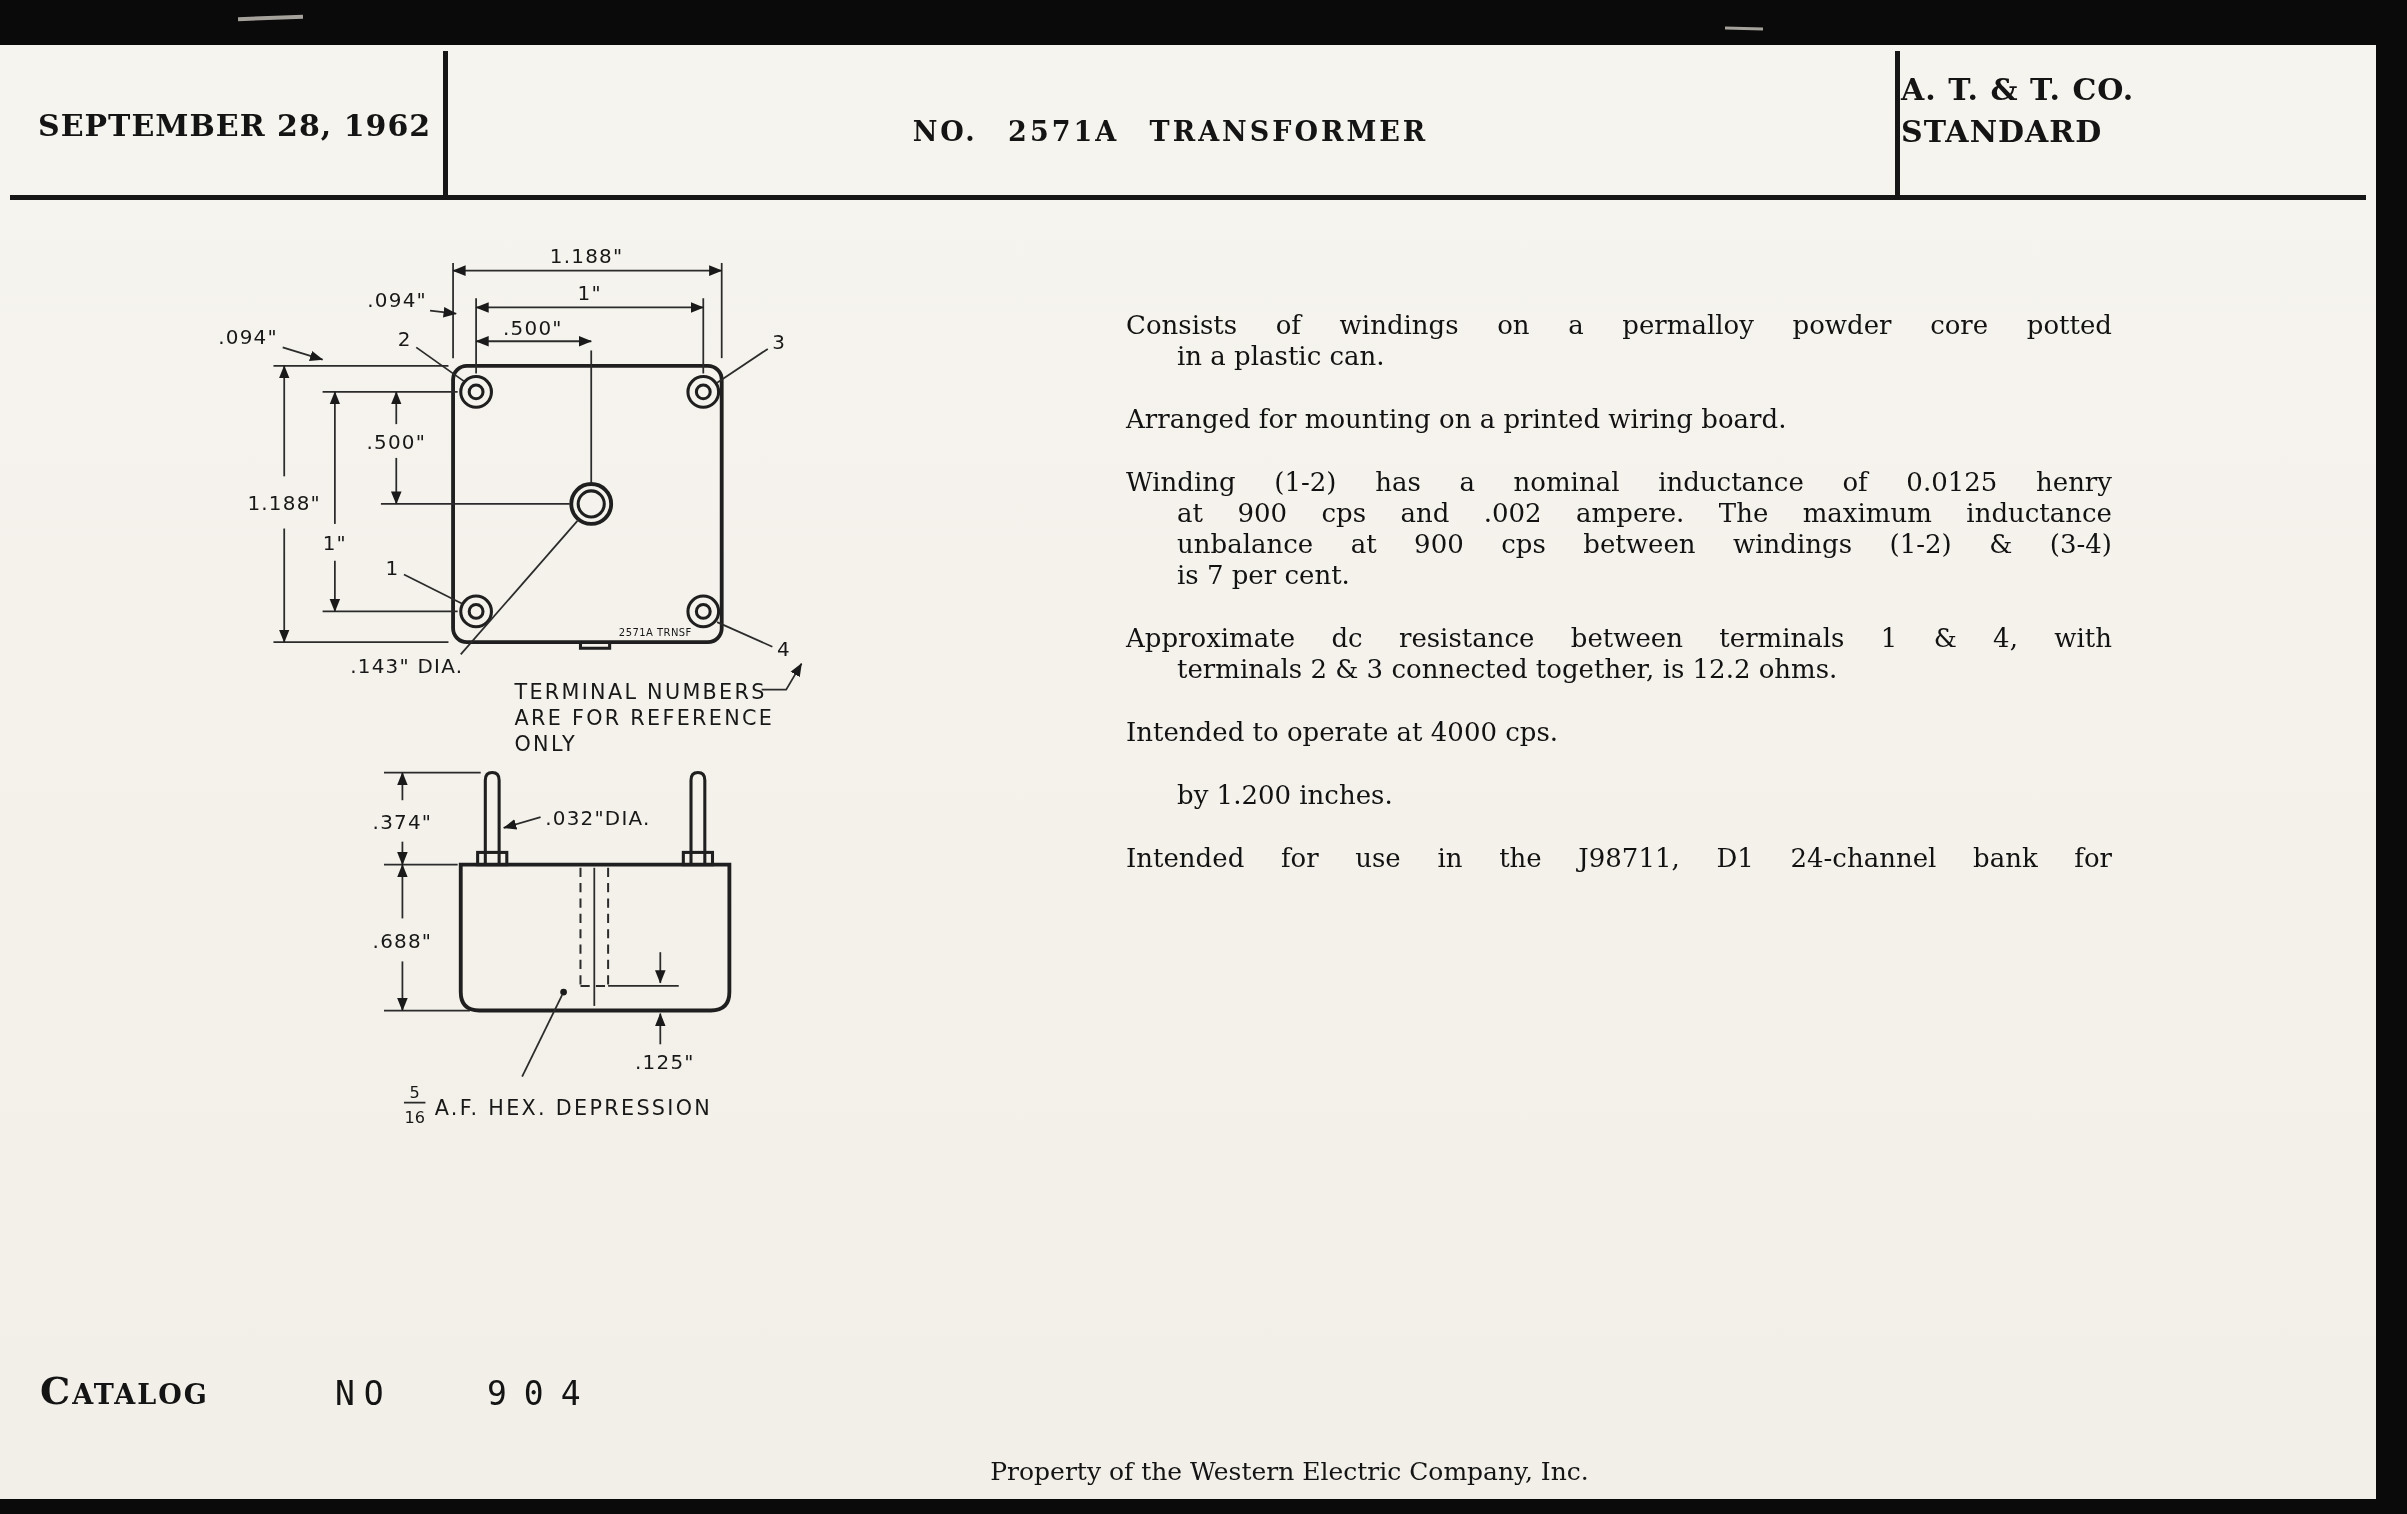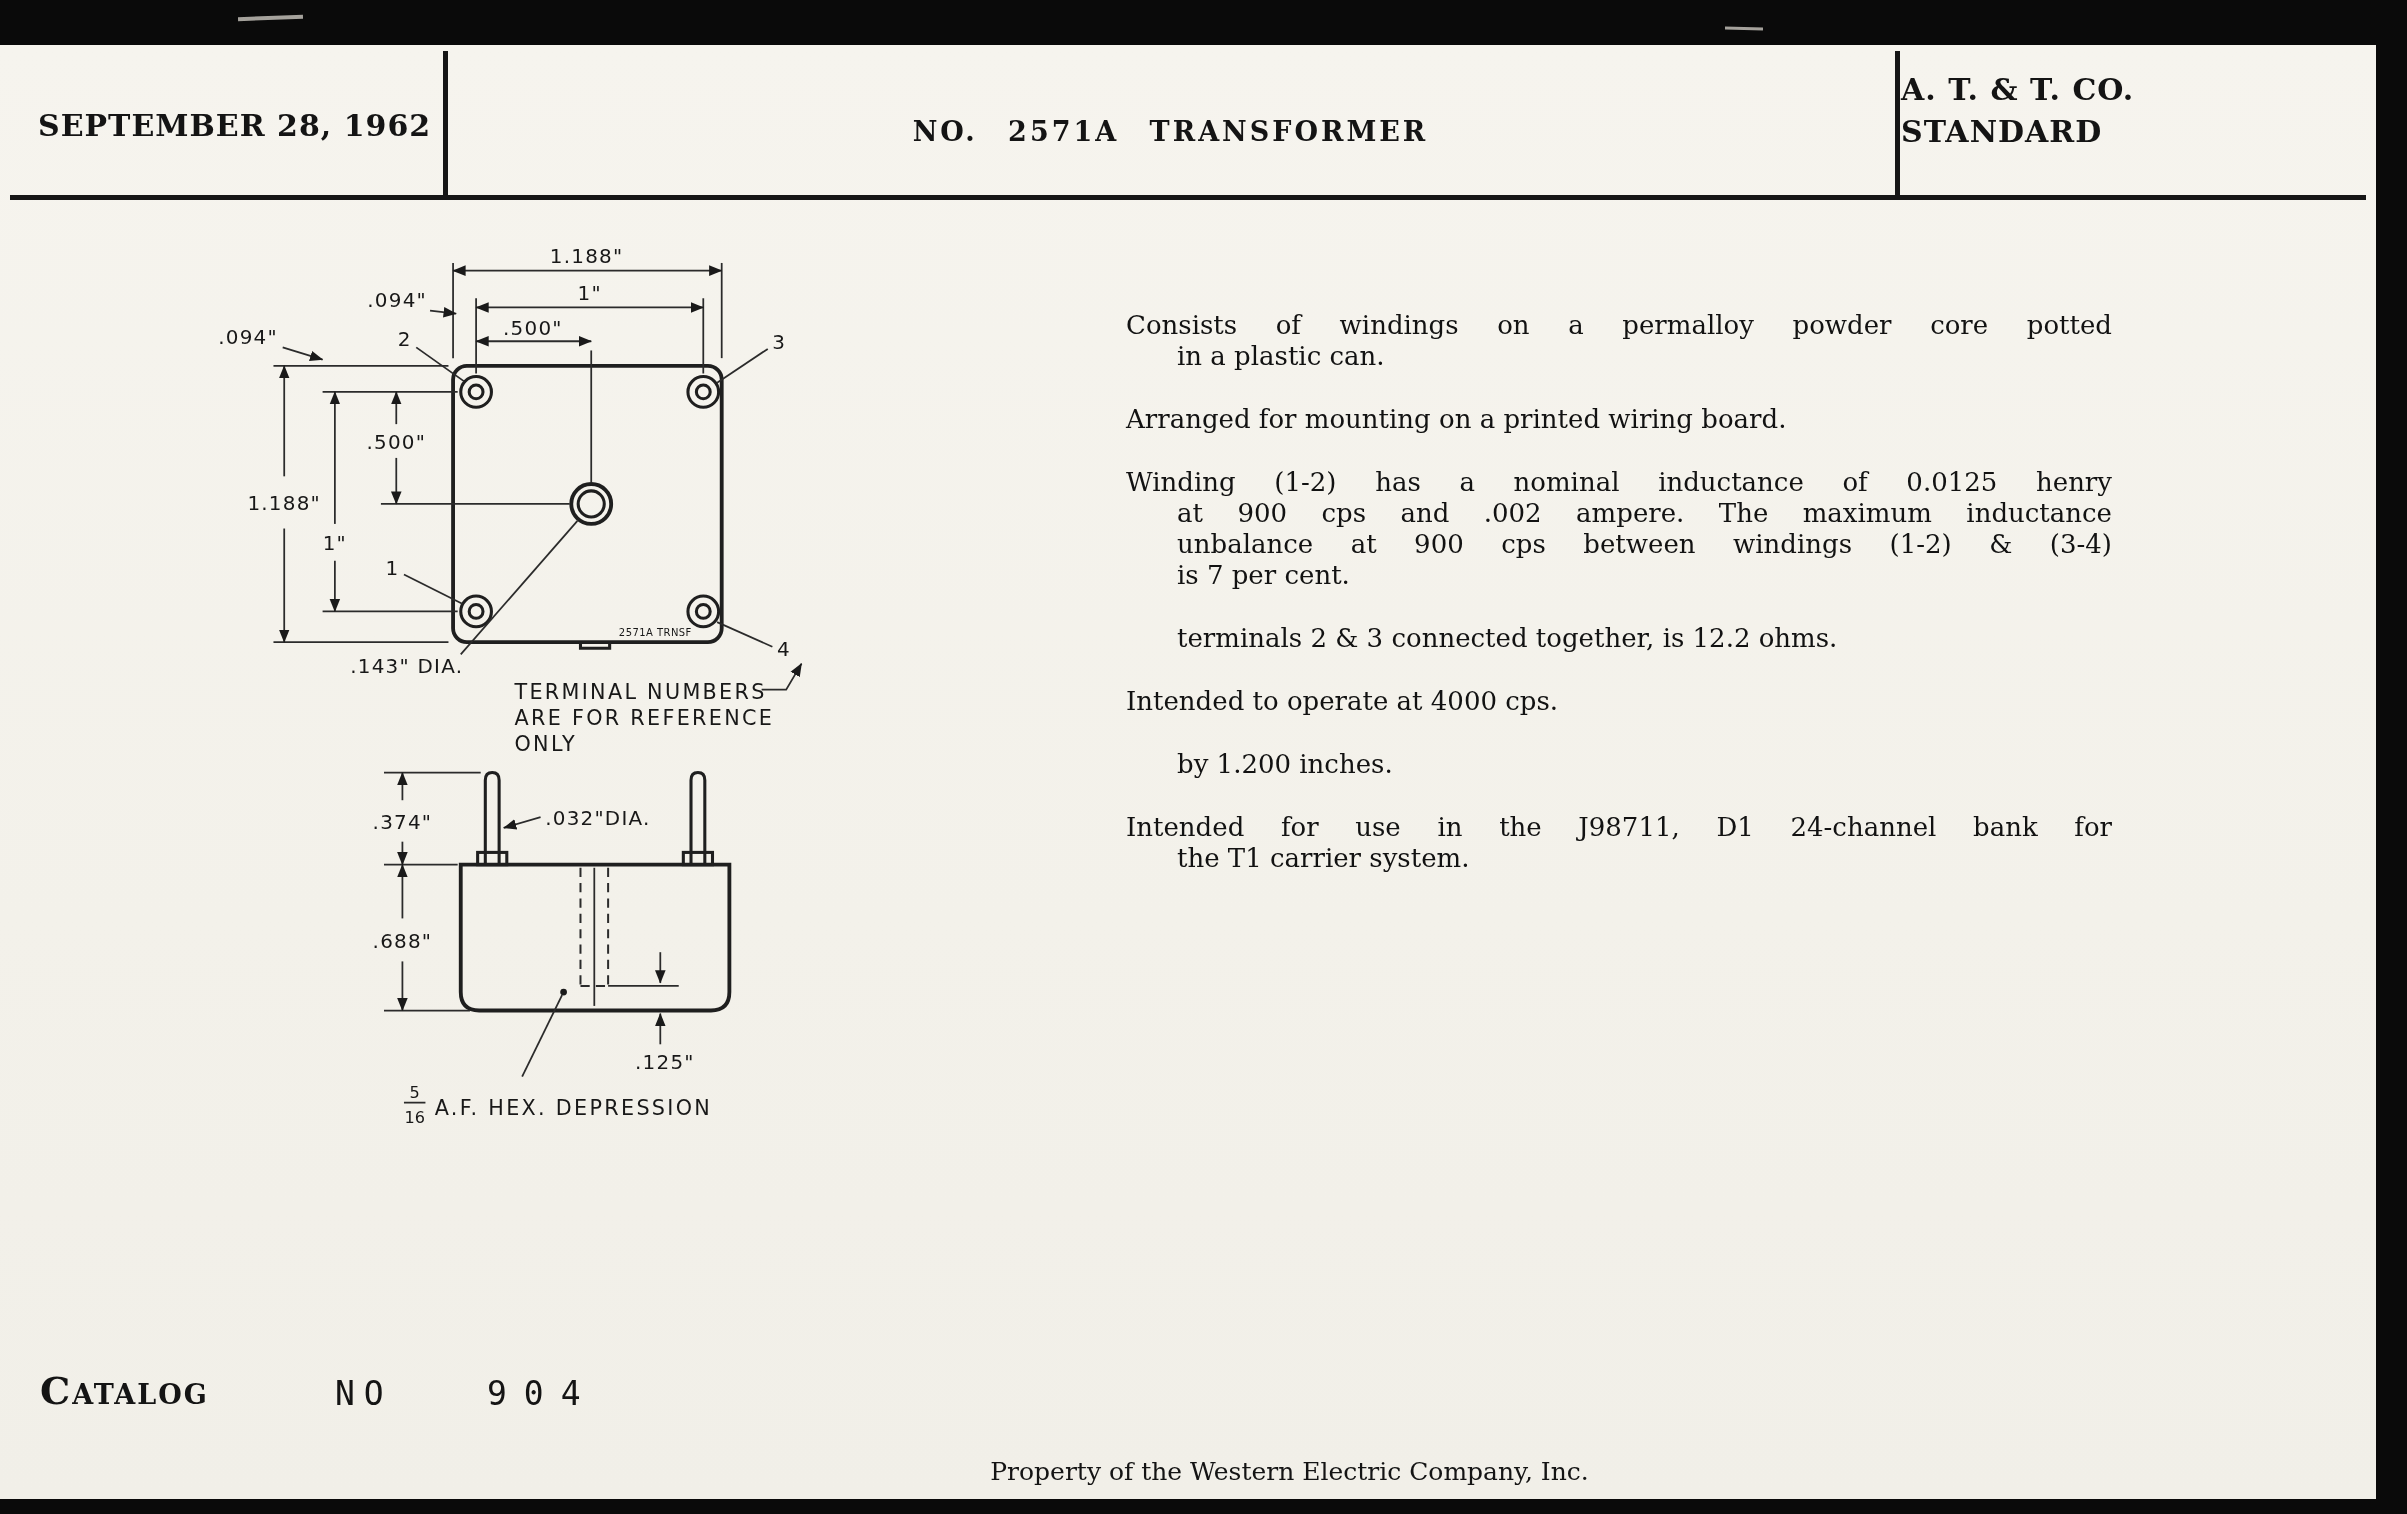--- a/index.html
+++ b/index.html
@@ -242,31 +242,31 @@
       <div class="spec-para">
         <div class="spec-line">Arranged for mounting on a printed wiring board.</div>
       </div>
       <div class="spec-para">
         <div class="spec-line just">Winding (1-2) has a nominal inductance of 0.0125 henry</div>
         <div class="spec-line cont just">at 900 cps and .002 ampere. The maximum inductance</div>
         <div class="spec-line cont just">unbalance at 900 cps between windings (1-2) &amp; (3-4)</div>
         <div class="spec-line cont">is 7 per cent.</div>
       </div>
       <div class="spec-para">
+        <div class="spec-line just">Approximate dc resistance between terminals 1 &amp; 4, with</div>
         <div class="spec-line cont">terminals 2 &amp; 3 connected together, is 12.2 ohms.</div>
       </div>
       <div class="spec-para">
         <div class="spec-line">Intended to operate at 4000 cps.</div>
       </div>
       <div class="spec-para">
         <div class="spec-line cont">by 1.200 inches.</div>
       </div>
       <div class="spec-para">
         <div class="spec-line just">Intended for use in the J98711, D1 24-channel bank for</div>
-        <div class="spec-line cont">the T1 carrier system.</div>
       </div>
     </div>
 
   <div class="catalog-row">
     <span class="catalog-label">Catalog</span>
     <span class="catalog-no">NO</span>
     <span class="catalog-number">904</span>
   </div>
 
   <div class="property">Property of the Western Electric Company, Inc.</div>

